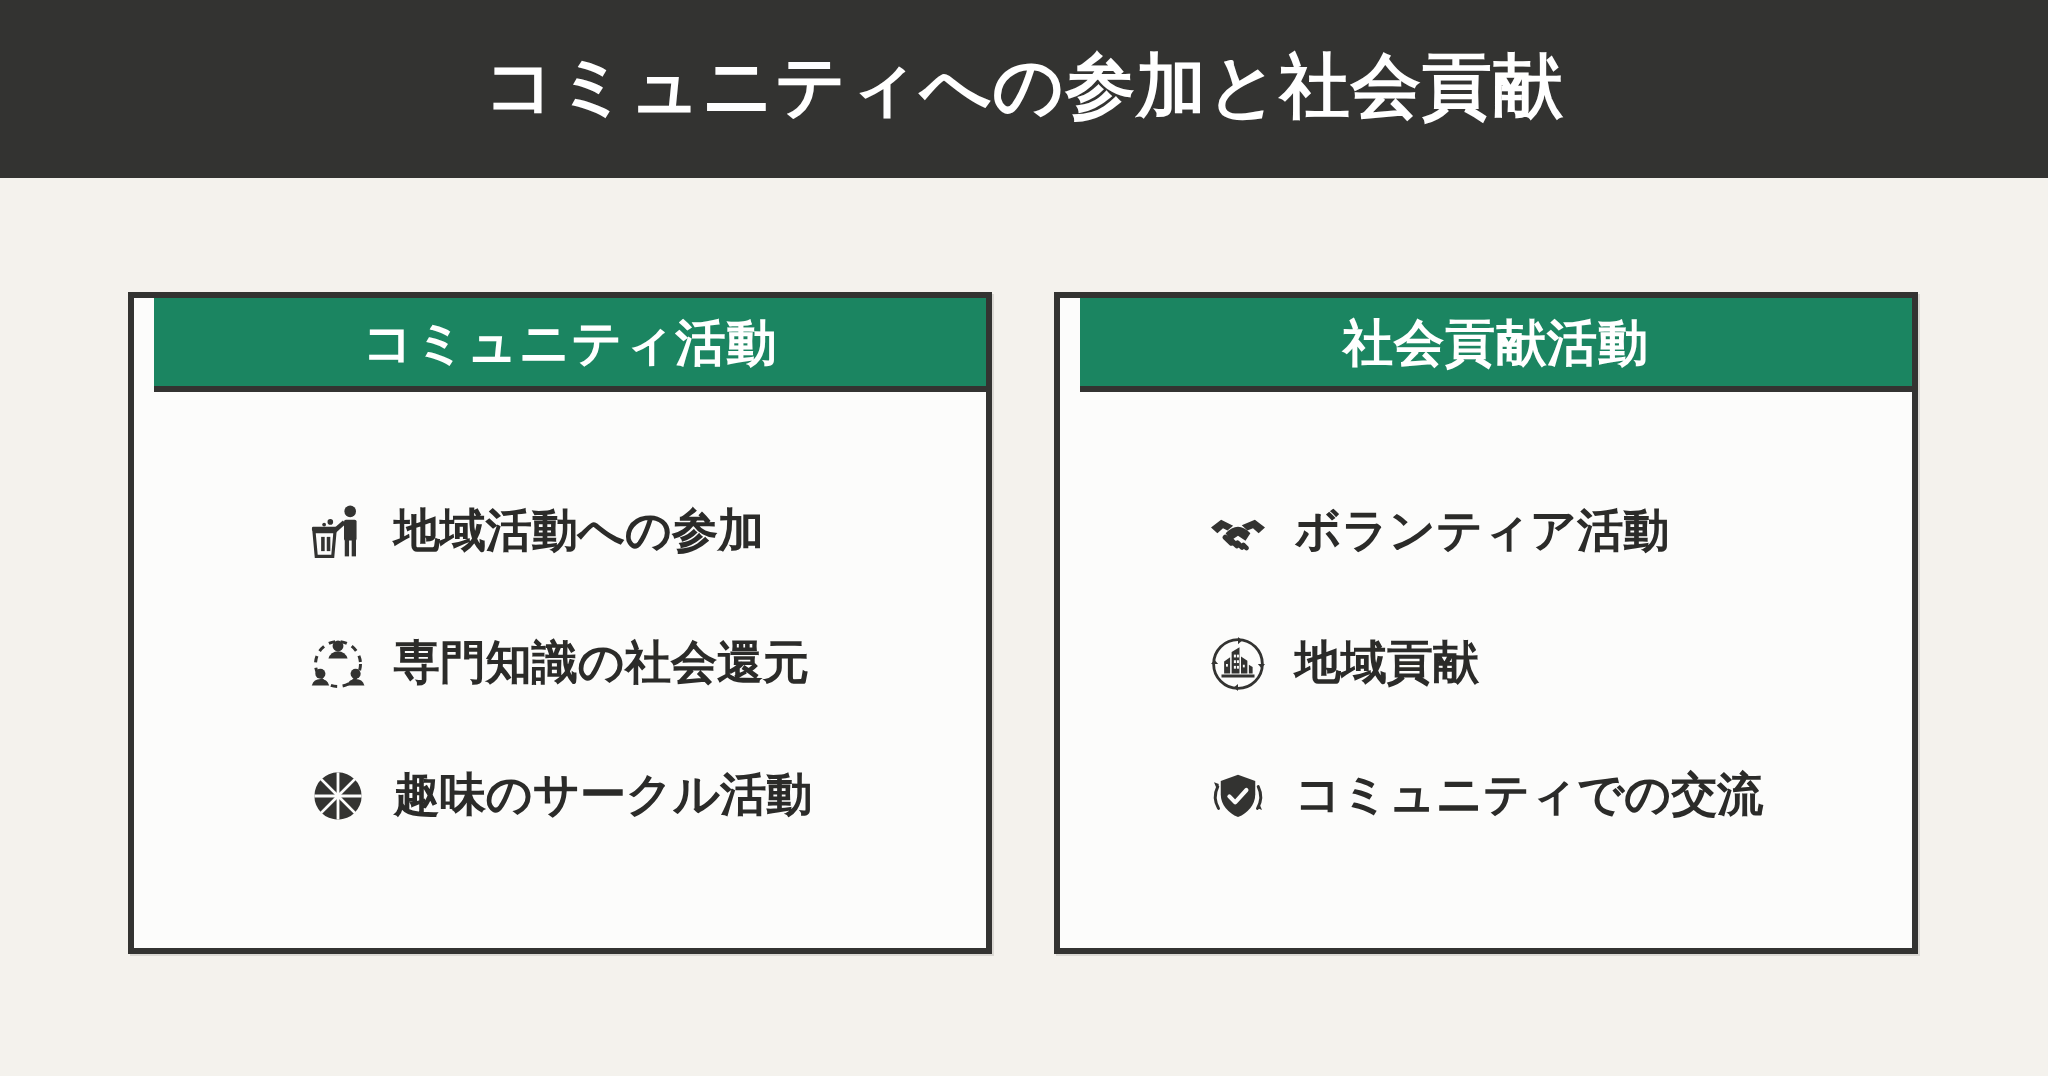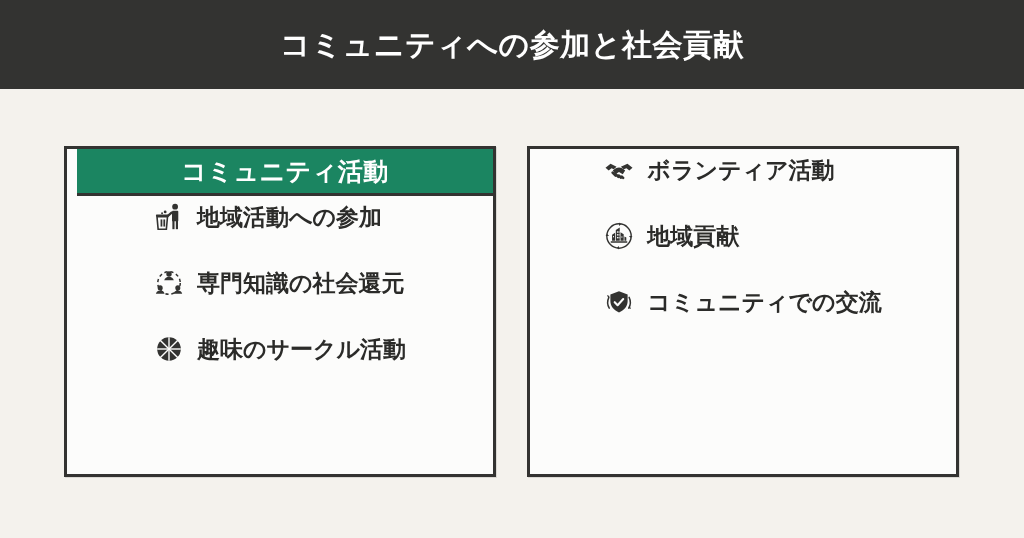--- a/index.html
+++ b/index.html
@@ -31,21 +31,21 @@
     width: 1024px;
     height: 89px;
     background: #333331;
     display: flex;
     align-items: center;
     justify-content: center;
   }
 
   .title-text {
     color: #ffffff;
-    font-size: 30px;
+    font-size: 35px;
     font-weight: 700;
     letter-spacing: 0.5px;
     line-height: 1;
     white-space: nowrap;
   }
 
   
   .cards {
     position: absolute;
     top: 146px;
@@ -83,20 +83,21 @@
     line-height: 1;
     letter-spacing: 0.5px;
     white-space: nowrap;
   }
 
   .card-body {
     flex: 1 1 auto;
     display: flex;
     flex-direction: column;
     align-items: center;
+    justify-content: center;
     padding: 6px 0 12px 0;
   }
 
   .item-list {
     display: flex;
     flex-direction: column;
     gap: 36px;
   }
 
   .item {
@@ -195,20 +196,23 @@
               </svg>
             </span>
             <span class="item-label">趣味のサークル活動</span>
           </div>
 
         </div>
       </div>
     </div>
 
     <div class="card">
+      <div class="card-header">
+        <span class="card-header-text">社会貢献活動</span>
+      </div>
       <div class="card-body">
         <div class="item-list">
 
           <div class="item">
             <span class="item-icon">
               <svg viewBox="0 0 32 32" aria-hidden="true">
                 <path d="M1.6 13.6 L7.0 9.4 L13.4 12.6 L10.4 15.2 L8.0 14.0 L5.0 16.6 Z"></path>
                 <path d="M30.4 13.6 L25.0 9.4 L18.0 12.4 L21.0 15.2 L24.0 14.0 L27.0 16.6 Z"></path>
                 <path d="M9.4 16.6 C11.4 14.4 13.8 13.2 16.0 13.2 C18.2 13.2 20.6 14.4 22.6 16.6 L20.0 20.6 L16.0 18.0 L12.0 20.6 Z"></path>
                 <path d="M10.2 17.8 l3.2 3.1 a1.4 1.4 0 0 1 -2.0 2.0 l-3.2 -3.1 a1.4 1.4 0 0 1 2.0 -2.0 z"></path>

